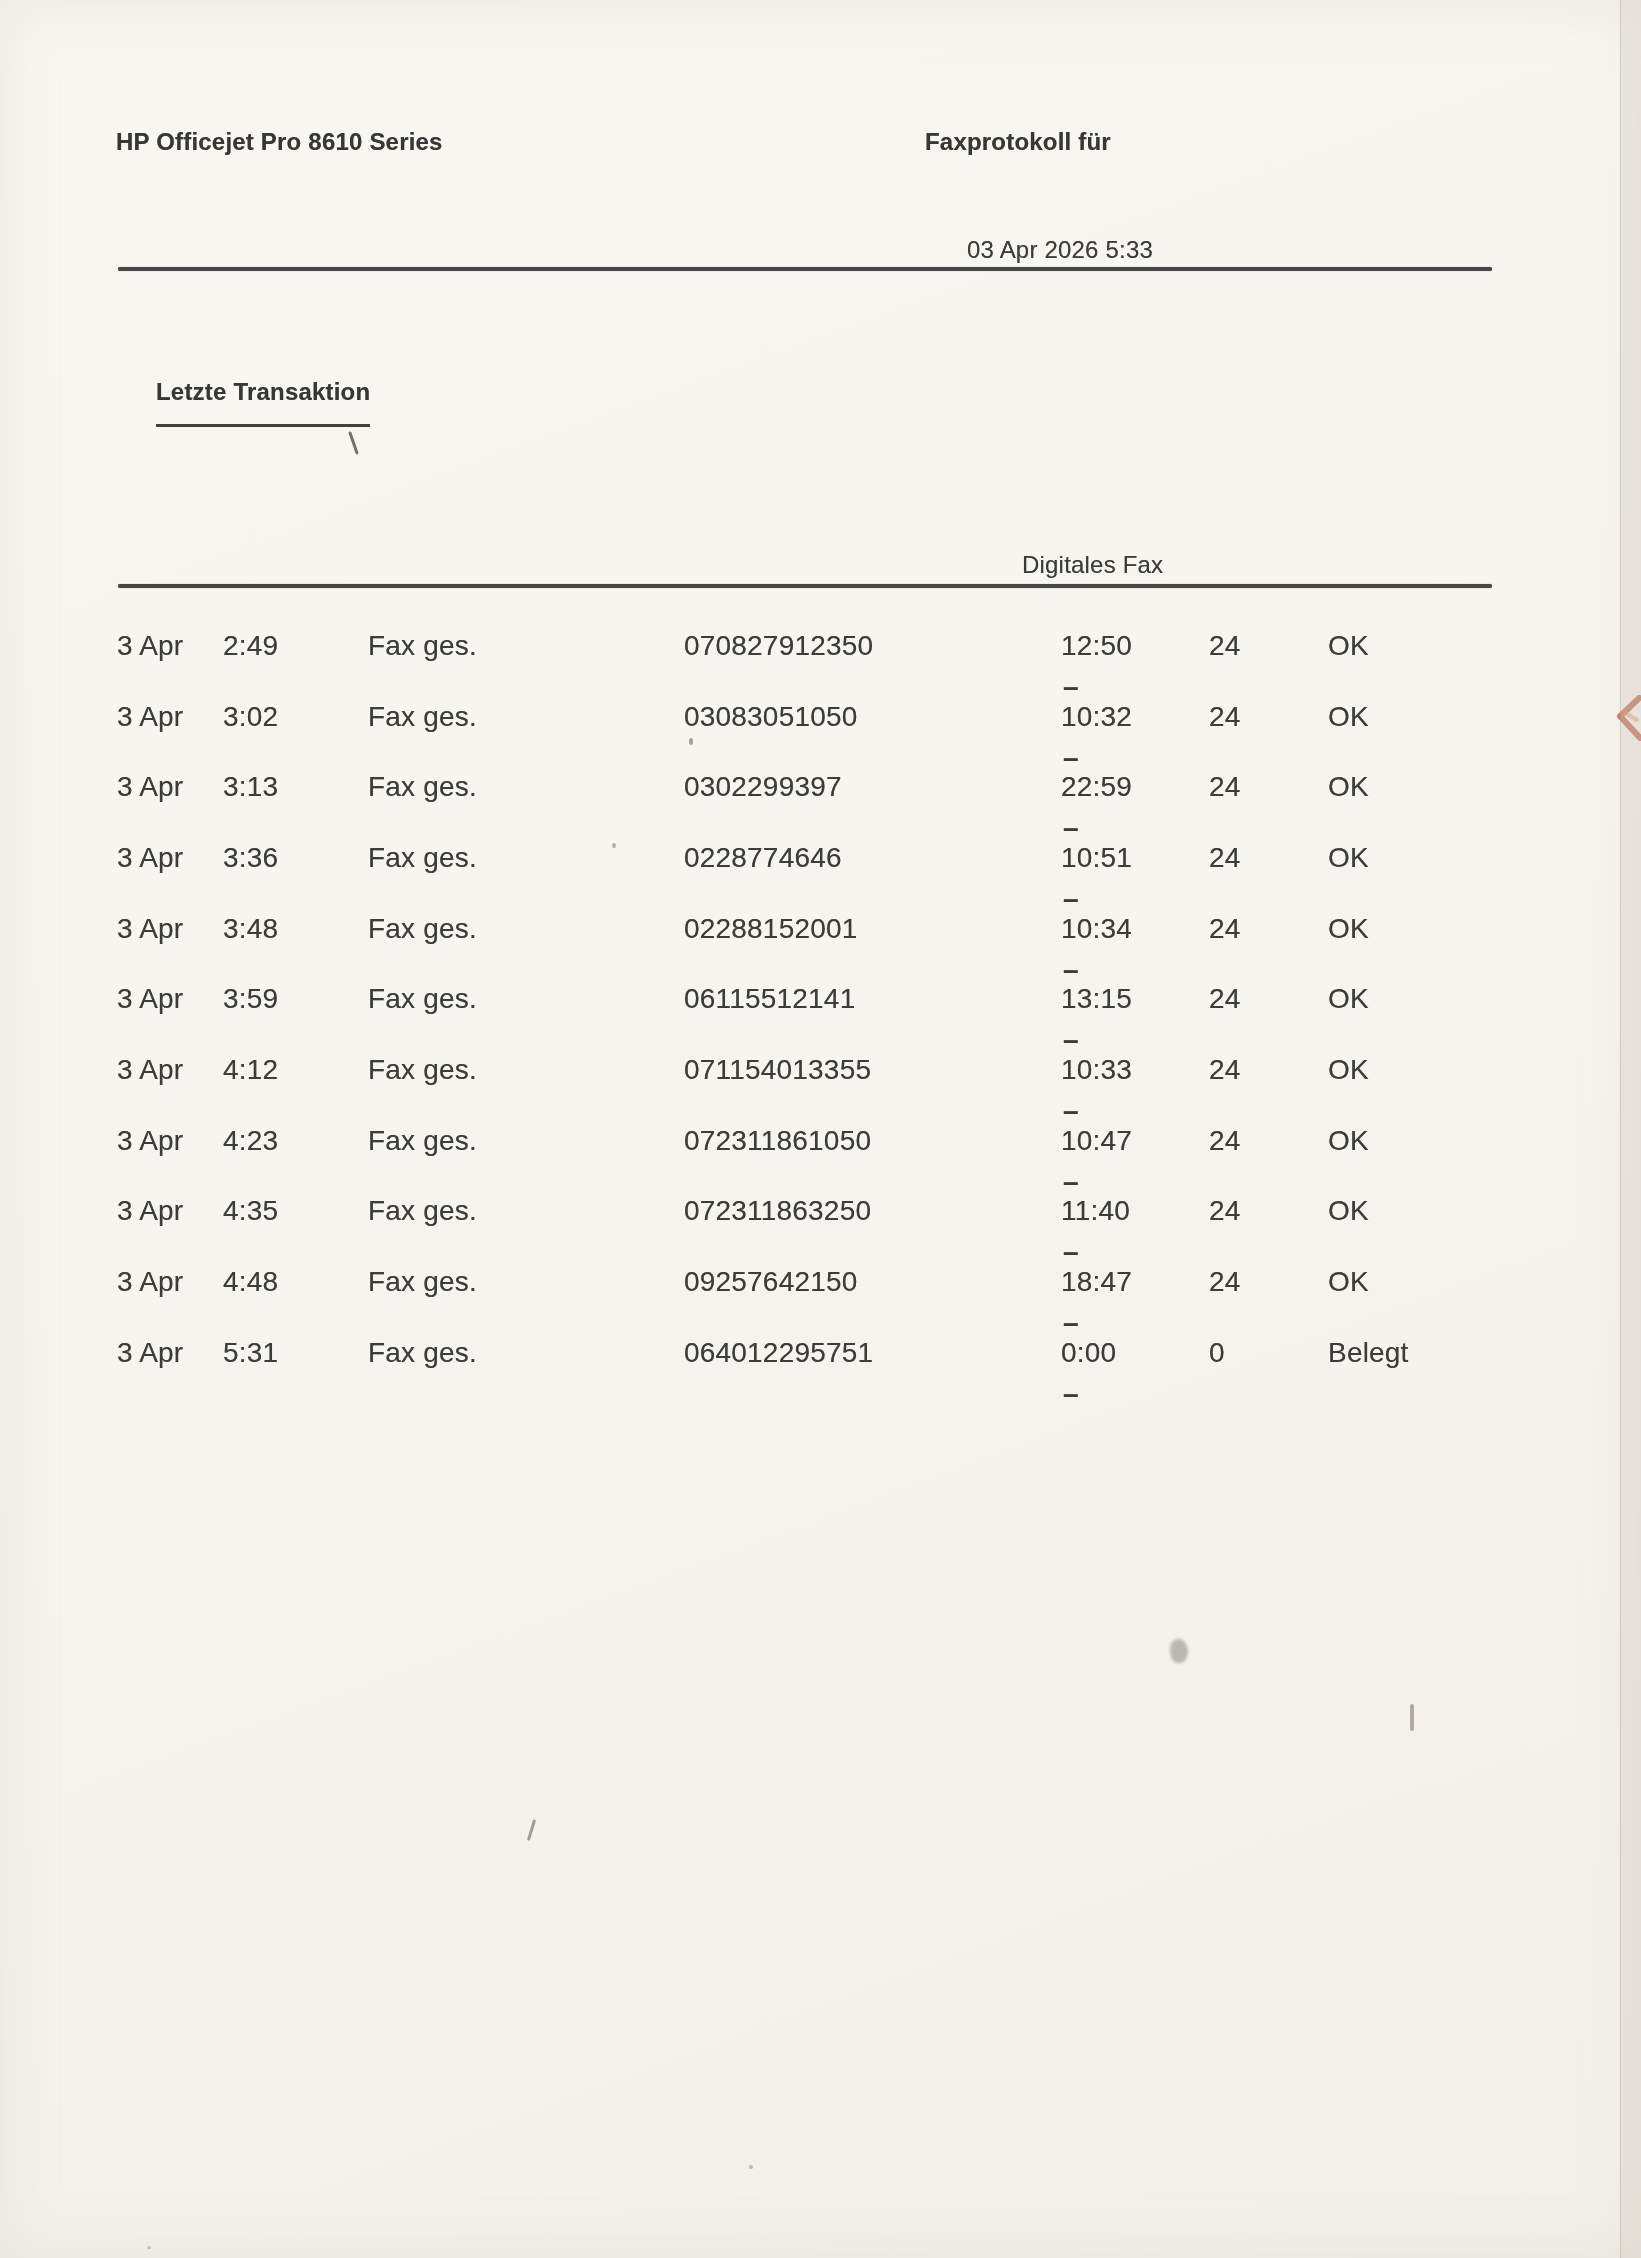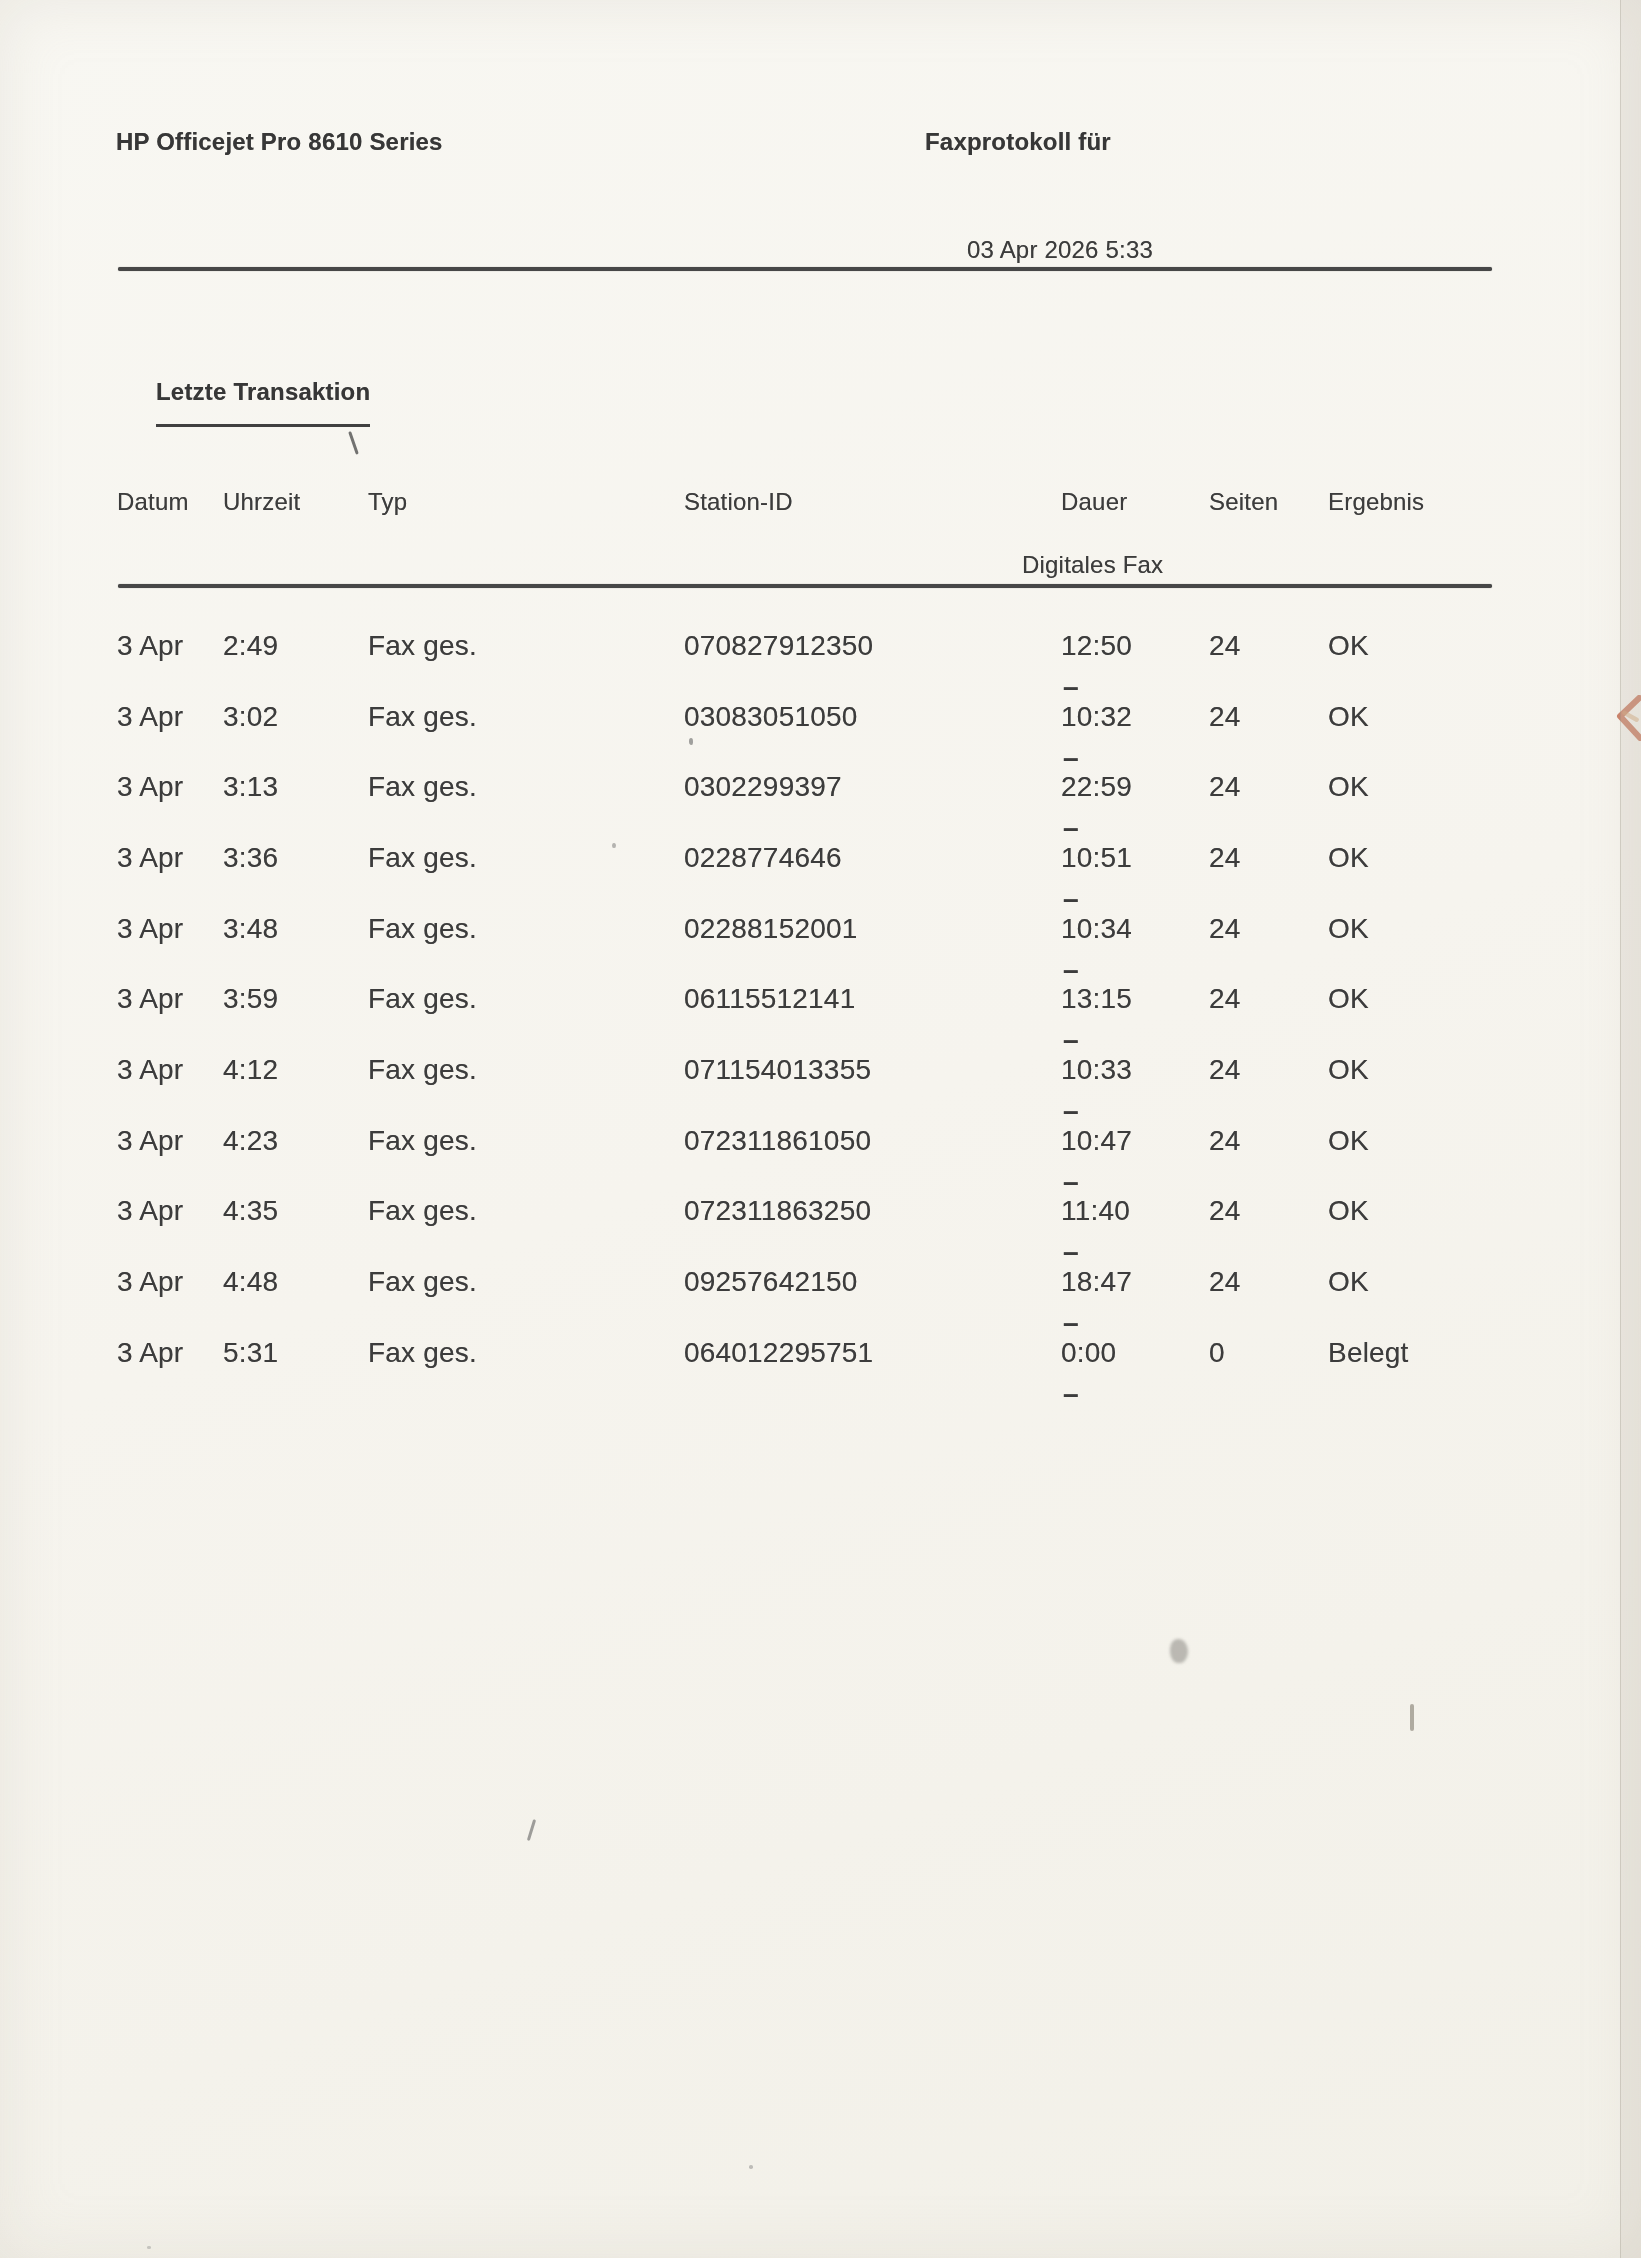--- a/index.html
+++ b/index.html
@@ -114,29 +114,20 @@
 
 <div class="page">
 
   <div class="txt bold printer-name">HP Officejet Pro 8610 Series</div>
   <div class="txt bold report-title">Faxprotokoll für</div>
   <div class="txt report-datetime">03 Apr 2026 5:33</div>
   <div class="rule rule-top"></div>
 
   <div class="txt bold section-title">Letzte Transaktion</div>
 
-  <div class="thead">
-    <span class="txt c c-datum">Datum</span>
-    <span class="txt c c-uhrzeit">Uhrzeit</span>
-    <span class="txt c c-typ">Typ</span>
-    <span class="txt c c-station">Station-ID</span>
-    <span class="txt c c-dauer">Dauer</span>
-    <span class="txt c c-seiten">Seiten</span>
-    <span class="txt c c-ergebnis">Ergebnis</span>
-  </div>
 
   <div class="txt subheader">Digitales Fax</div>
   <div class="rule rule-mid"></div>
 
   <div id="rows">
       <div class="row" style="top: 630px;">
       <span class="c c-datum">3 Apr</span>
       <span class="c c-uhrzeit">2:49</span>
       <span class="c c-typ">Fax ges.</span>
       <span class="c c-station">070827912350</span>

